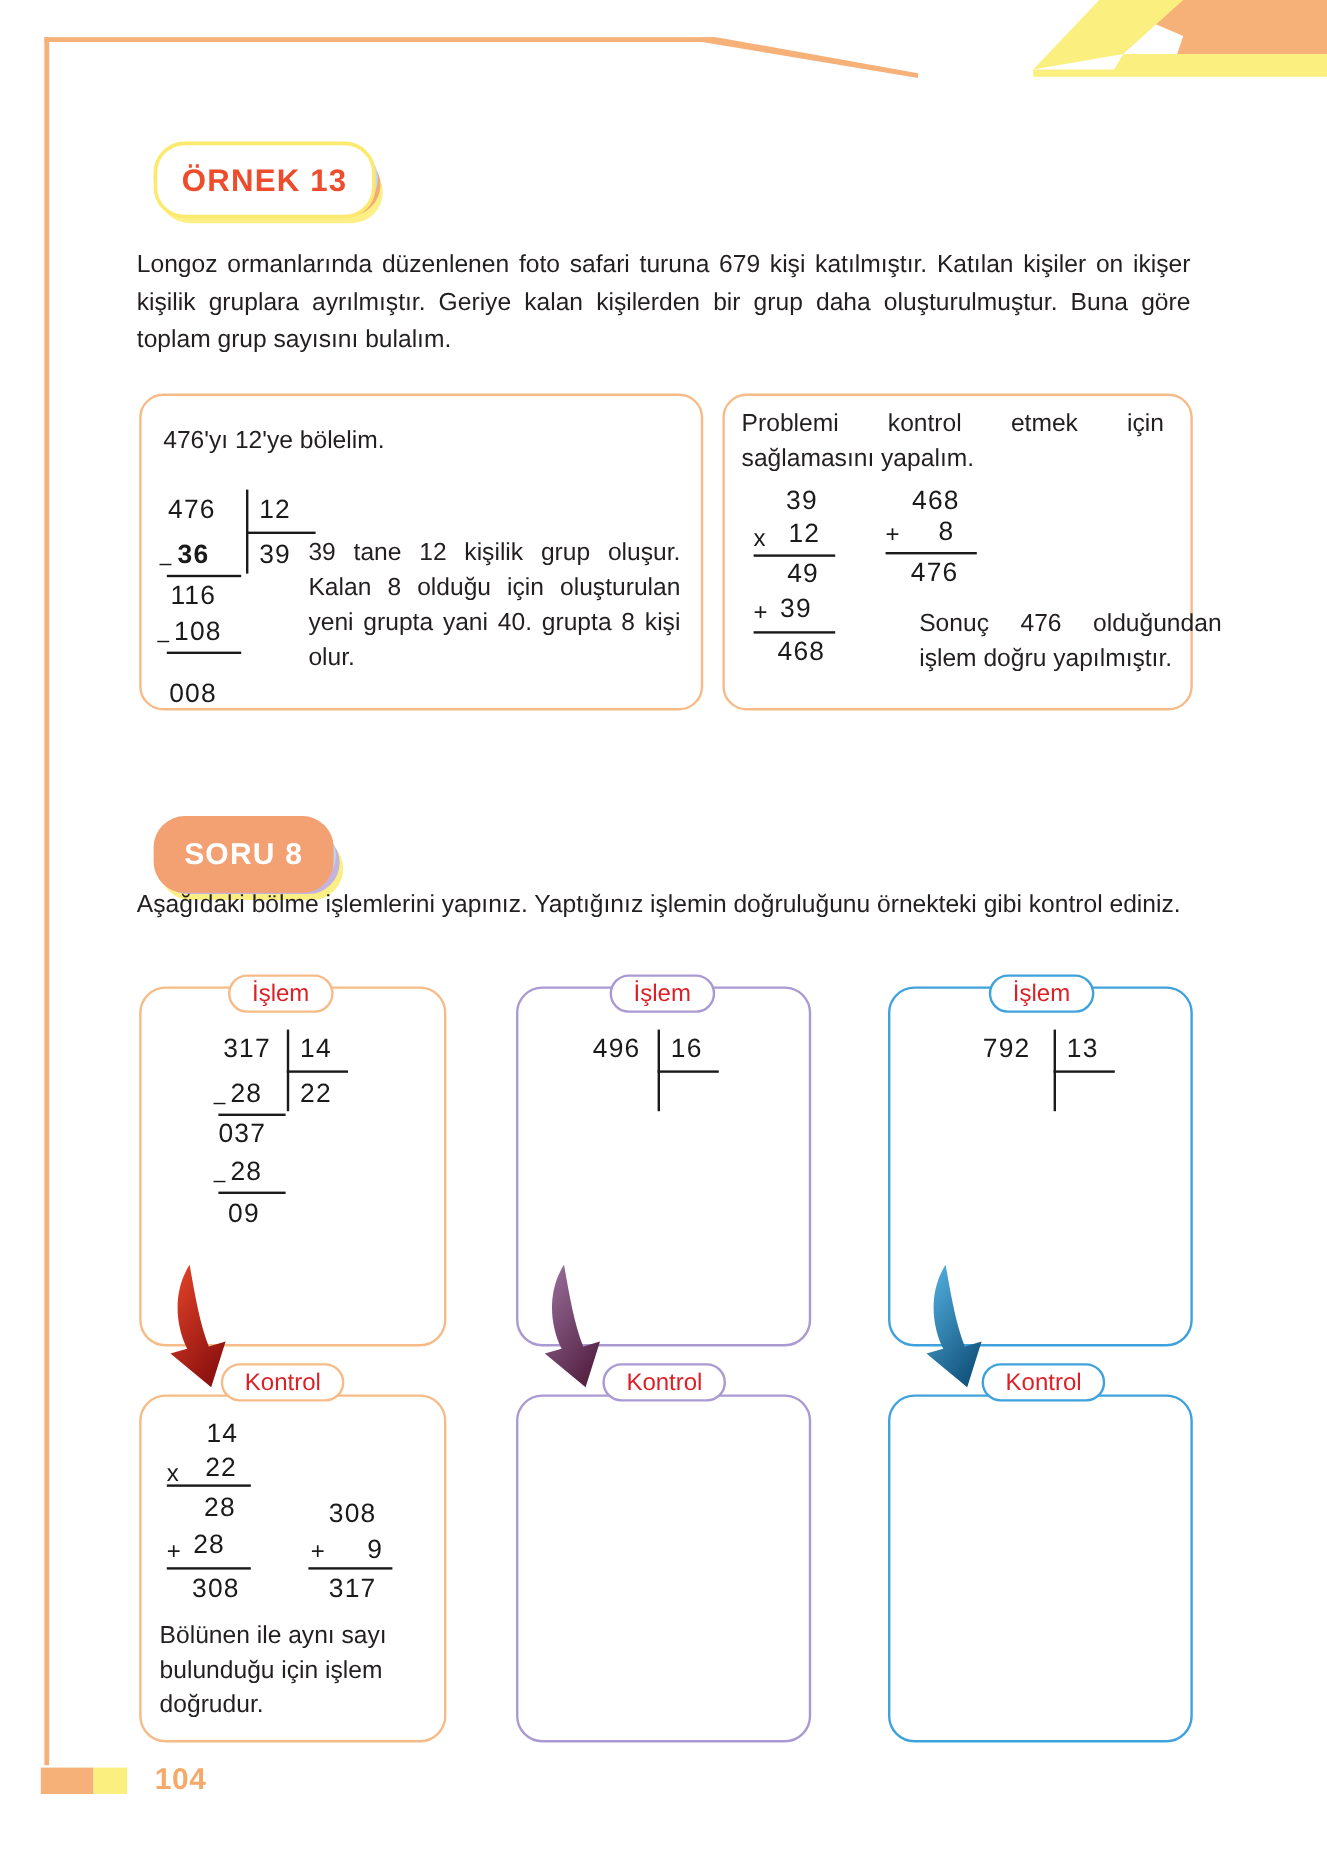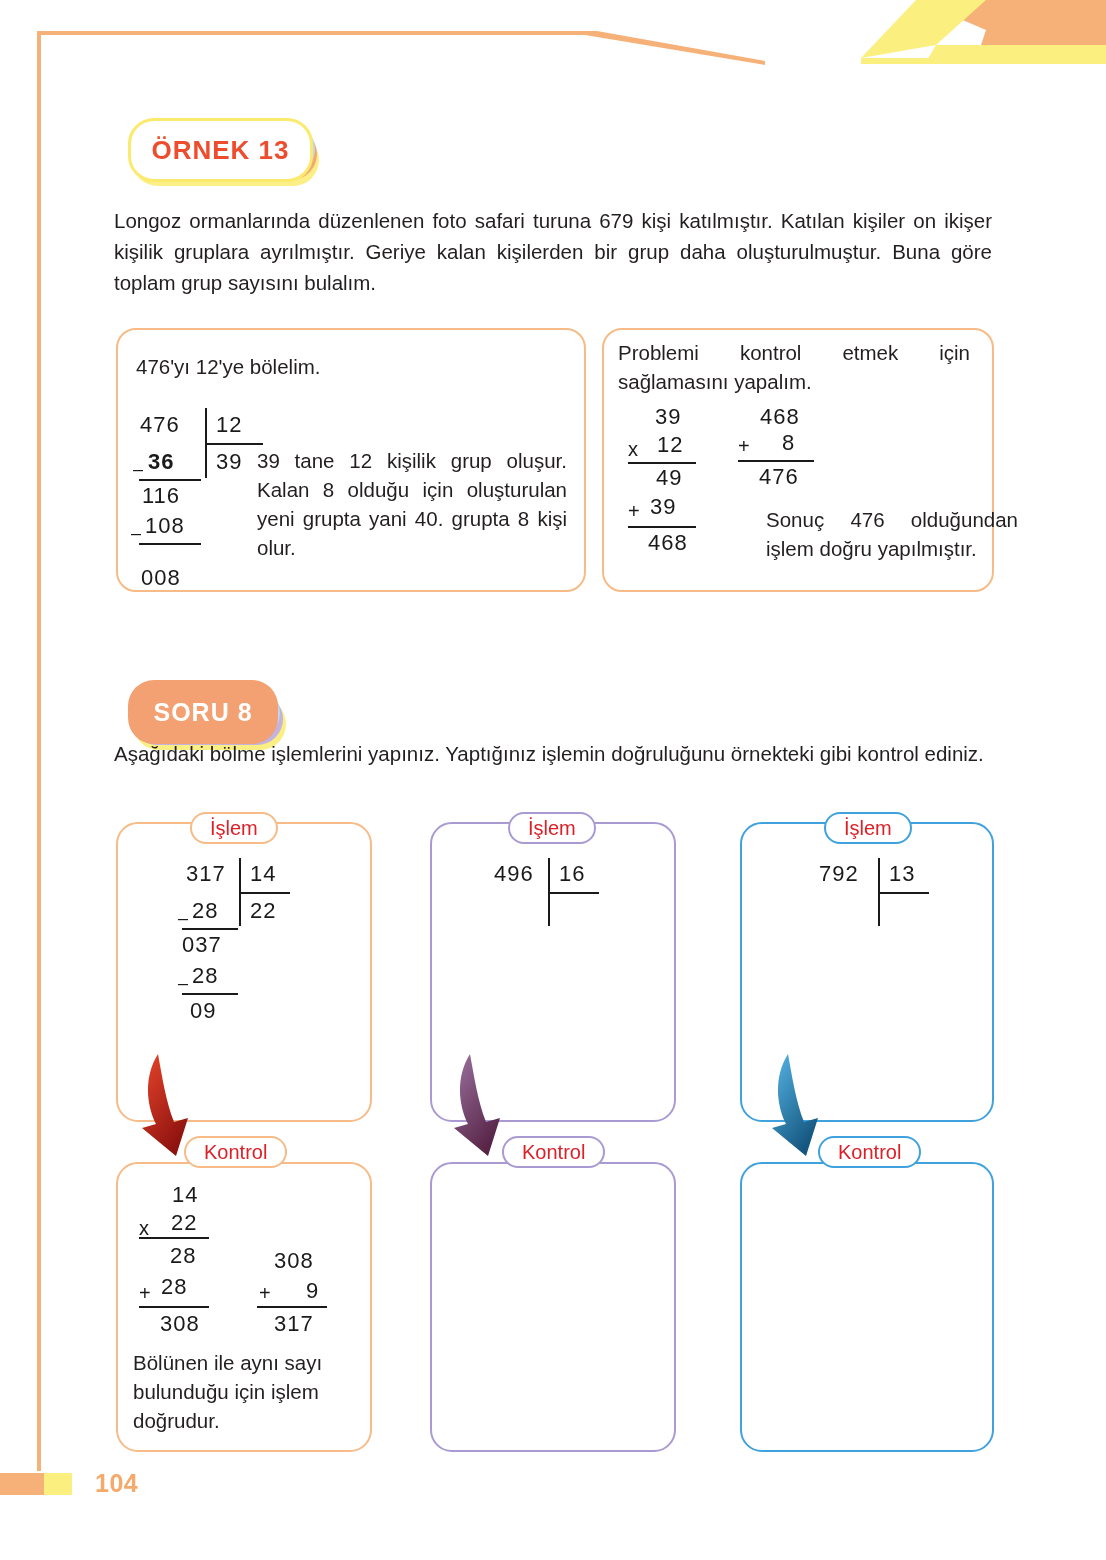--- a/index.html
+++ b/index.html
@@ -34,20 +34,21 @@
     position: absolute;
     left: 585px; top: 31px;
     width: 180px; height: 34px;
   }
 
   #footer {
     position: absolute;
     left: 0; bottom: 62px;
     display: flex;
     align-items: center;
+    padding-left: 34px;
   }
   #footer .sw-orange { width: 44px; height: 22px; background: #f6b178; }
   #footer .sw-yellow { width: 28px; height: 22px; background: #fbf07f; }
   #footer .page-num {
     margin-left: 23px;
     color: #f5a96a;
     font-weight: bold;
     font-size: 25px;
     letter-spacing: .5px;
   }

